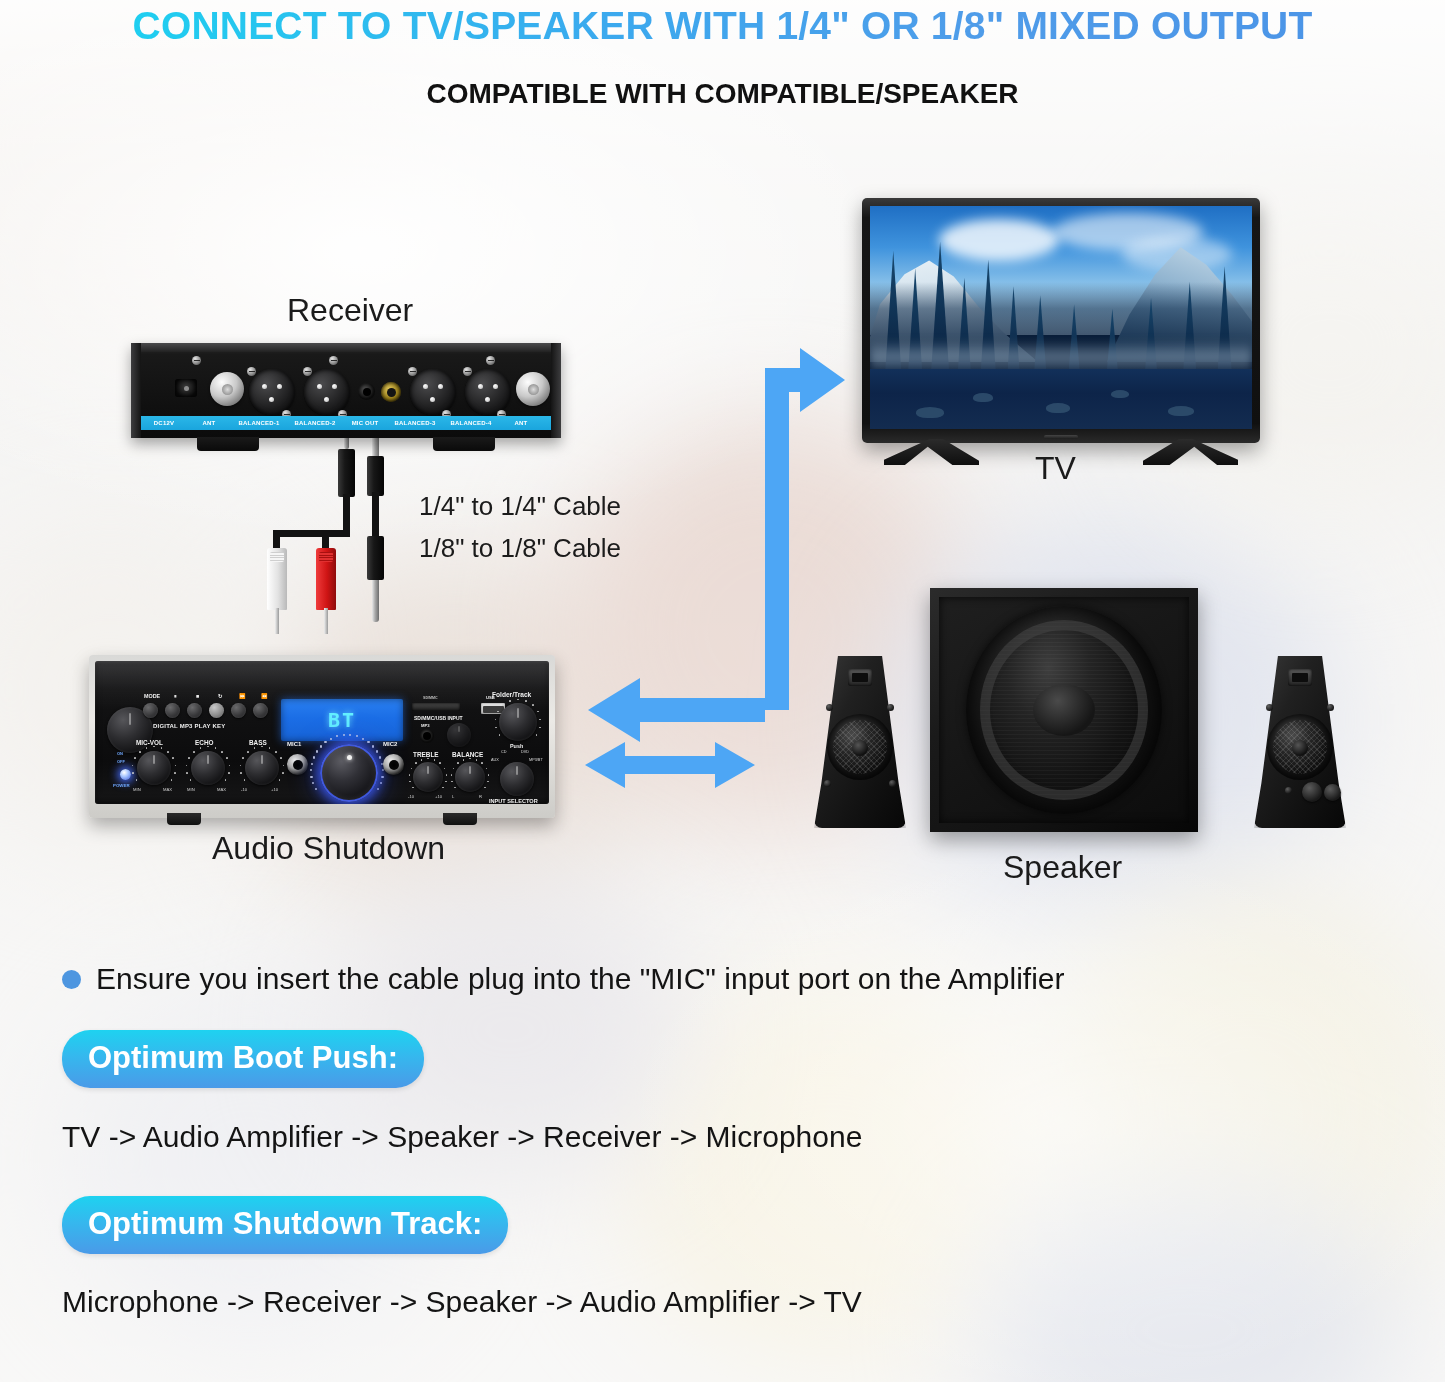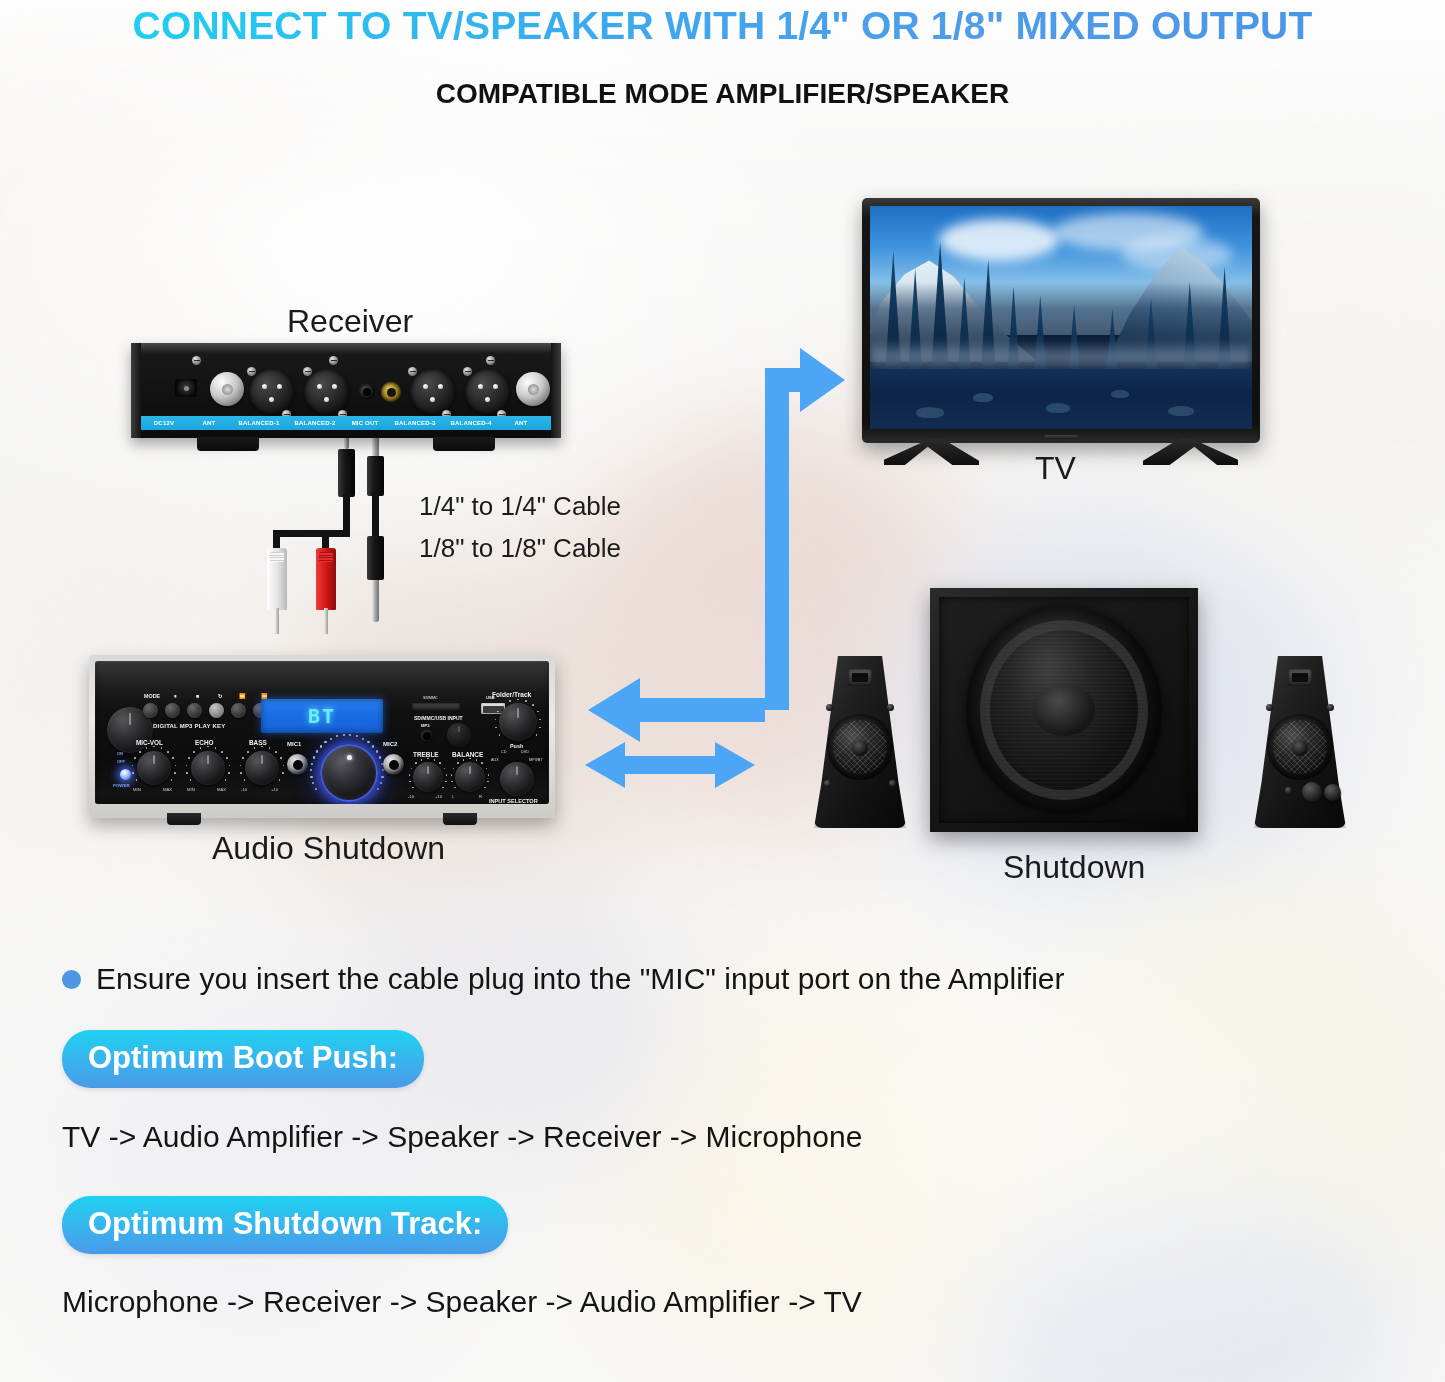--- a/index.html
+++ b/index.html
@@ -252,23 +252,23 @@
   <div class="blob" style="left:60px;top:980px;width:380px;height:360px;background:#dfe0e6;"></div>
   <div class="blob" style="left:1150px;top:180px;width:360px;height:340px;background:#eceae4;"></div>
   <div class="blob" style="left:330px;top:880px;width:360px;height:300px;background:#d6d3d9;"></div>
   <div class="blob" style="left:-60px;top:520px;width:340px;height:340px;background:#eae6e0;"></div>
   <div class="blob" style="left:980px;top:1180px;width:420px;height:300px;background:#c5cad8;"></div>
   <div class="veil"></div>
   <div class="veil2"></div>
 </div>
 
 <div class="title">CONNECT TO TV/SPEAKER WITH 1/4" OR 1/8" MIXED OUTPUT</div>
-<div class="subtitle">COMPATIBLE MODE AMPLIFIER/SPEAKER</div>
-
-<div class="caption" style="left:287px;top:303px;">Receiver</div>
+<div class="subtitle">COMPATIBLE WITH COMPATIBLE/SPEAKER</div>
+
+<div class="caption" style="left:287px;top:292px;">Receiver</div>
 
 <div id="receiver">
   <div class="body"></div>
   <div class="topedge"></div>
   <div class="leftbev"></div>
   <div class="rightbev"></div>
 
   <div class="dcjack" style="left:44px;top:36px;"></div>
   <div class="bnc" style="left:79px;top:29px;"></div>
 
@@ -435,21 +435,21 @@
         <i style="left: 29.7965px; top: 2.05569px;"></i>
         <i style="left: 36.4431px; top: 6.08896px;"></i>
         <i style="left: 41.2207px; top: 12.2224px;"></i>
         <i style="left: 43.5046px; top: 19.654px;"></i>
         <i style="left: 42.9961px; top: 27.412px;"></i>
         <i style="left: 39.7618px; top: 34.4819px;"></i>
       </div>
     <div class="minmax" style="left:146px;top:126px;font-size:4.2px;">-10</div>
     <div class="minmax" style="left:176px;top:126px;font-size:4.2px;">+10</div>
 
-    <div id="lcd" style="left:166px;top:38px;width:122px;height:34px;">
+    <div id="lcd" style="left:186px;top:38px;width:122px;height:42px;">
       <span>BT</span>
     </div>
 
     <div class="lbl" style="left:192px;top:80px;font-size:6px;">MIC1</div>
     <div class="micjack" style="left:192px;top:93px;"></div>
 
     <div class="volring" style="left:214px;top:72px;width:76px;height:76px;">
         <i style="left: 5.67309px; top: 54.85px;"></i>
         <i style="left: 2.92861px; top: 48.9057px;"></i>
         <i style="left: 1.30613px; top: 42.5626px;"></i>
@@ -636,21 +636,21 @@
     <div class="driver"></div>
     <div class="mesh"></div>
     <div class="cap"></div>
     <div class="scr" style="left:12px;top:48px;"></div>
     <div class="scr" style="right:12px;top:48px;"></div>
     <div class="ctl" style="left:48px;top:126px;width:20px;height:20px;"></div>
     <div class="ctl" style="left:70px;top:128px;width:17px;height:17px;"></div>
     <div class="scr" style="left:31px;top:131px;"></div>
   </div>
 </div>
-<div class="caption" style="left:1003px;top:849px;">Shutdown</div>
+<div class="caption" style="left:1003px;top:849px;">Speaker</div>
 
 <div class="bullet-row">
   <div class="bullet-dot"></div>
   <div class="bullet-text">Ensure you insert the cable plug into the "MIC" input port on the Amplifier</div>
 </div>
 
 <div class="badge-pill" style="left:62px;top:1030px;">Optimum Boot Push:</div>
 <div class="order-line" style="left:62px;top:1120px;">TV -&gt; Audio Amplifier -&gt; Speaker -&gt; Receiver -&gt; Microphone</div>
 
 <div class="badge-pill" style="left:62px;top:1196px;">Optimum Shutdown Track:</div>

